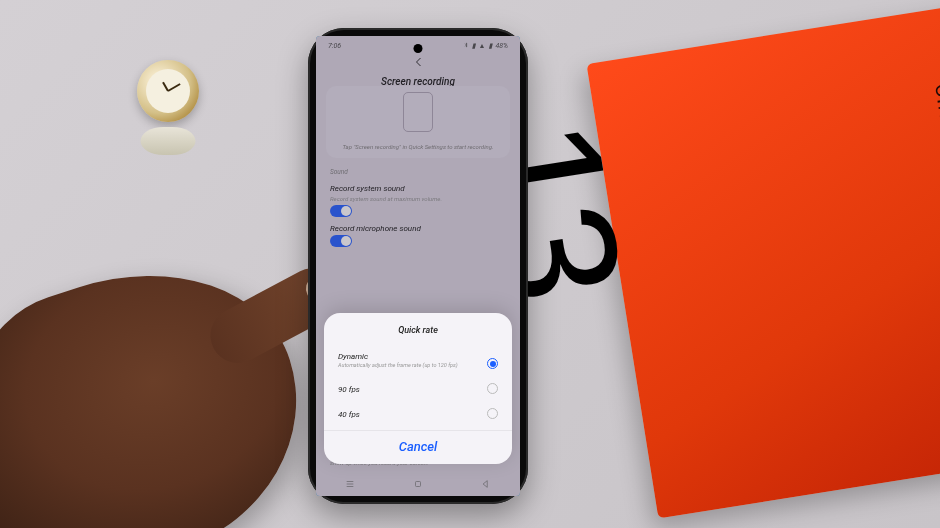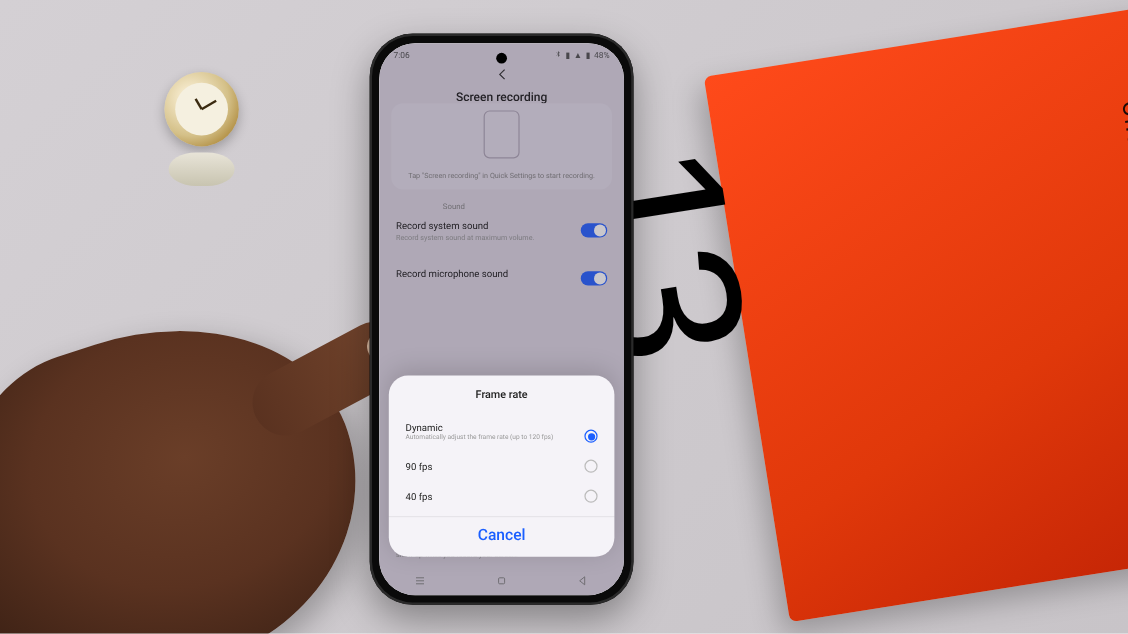--- a/index.html
+++ b/index.html
@@ -137,26 +137,27 @@
     width: 220px;
     height: 476px;
     background: #0a0a0a;
     border-radius: 36px;
     box-shadow: 0 12px 30px rgba(0,0,0,.35), inset 0 0 0 2px #2a2a2a;
     padding: 8px;
   }
   .screen {
     width: 100%;
     height: 100%;
-    background: #ffffff;
-    border-radius: 30px;
+    background: #0369a1;
+    border-radius: 4px;
     position: relative;
     overflow: hidden;
     font-size: 8px;
     color: #2a2a30;
+    font-style: italic;
   }
   .camera {
     position: absolute;
     top: 8px;
     left: 50%;
     transform: translateX(-50%);
     width: 9px;
     height: 9px;
     background: #000;
     border-radius: 50%;
@@ -219,29 +220,29 @@
     font-size: 6px;
     color: #888;
     text-align: center;
   }
 
   .section-label {
     position: absolute;
     left: 14px;
     font-size: 6.5px;
     color: #888;
-    margin-left: 39px;
   }
 
   .setting-row {
     position: absolute;
     left: 14px; right: 14px;
     display: flex;
     justify-content: space-between;
     align-items: flex-start;
+    flex-direction: column;
   }
   .setting-row .txt { flex: 1; padding-right: 10px; }
   .setting-row .label { font-size: 8px; color: #222; }
   .setting-row .desc { font-size: 6px; color: #999; margin-top: 2px; line-height: 1.3; }
   .toggle {
     width: 22px; height: 12px;
     background: #2a64ff;
     border-radius: 6px;
     position: relative;
     flex-shrink: 0;
@@ -424,21 +425,21 @@
           <svg viewBox="0 0 24 24" fill="none" stroke="#888" stroke-width="2">
               <path d="M15 4v16L5 12z"></path>
             </svg>
         </span>
       </div>
     </div>
 
     <div class="scrim"></div>
 
     <div class="sheet">
-      <div class="sheet-title">Frame rate</div>
+      <div class="sheet-title">Quick rate</div>
 
       <div class="option">
         <div class="otxt">
           <div class="olabel">Dynamic</div>
           <div class="odesc">Automatically adjust the frame rate (up to 120 fps)</div>
         </div>
         <div class="radio selected"></div>
       </div>
 
       <div class="option">

